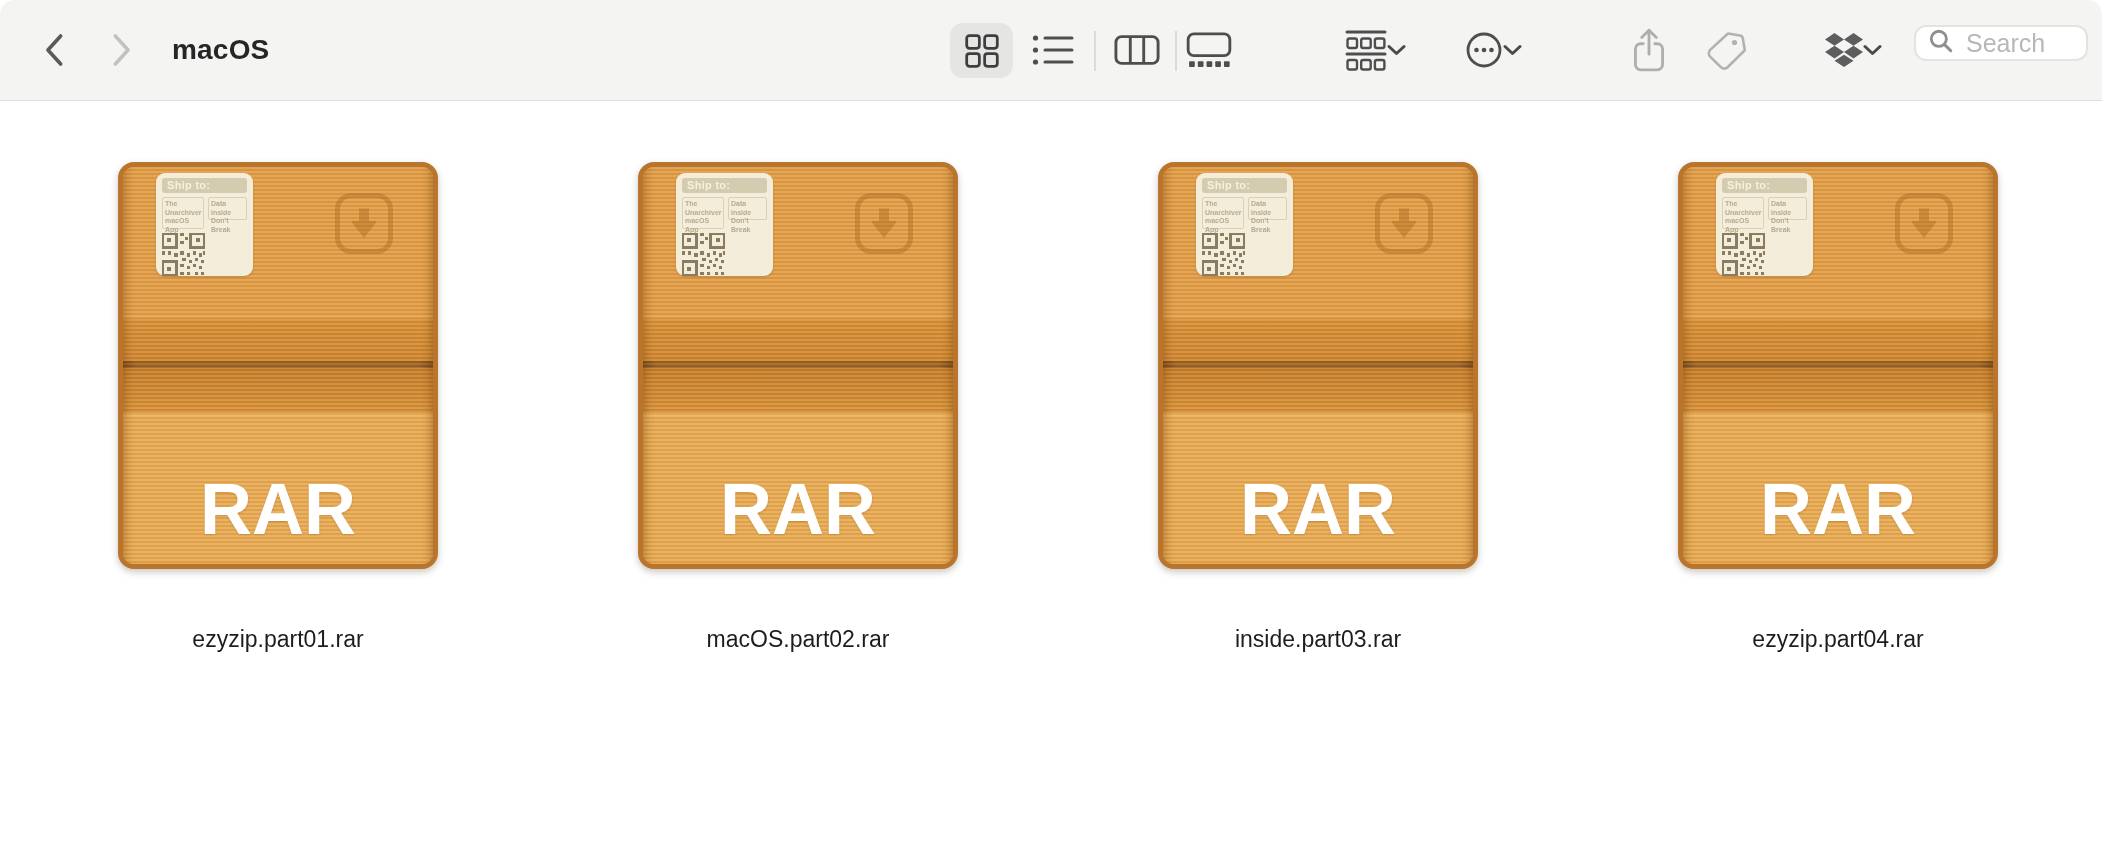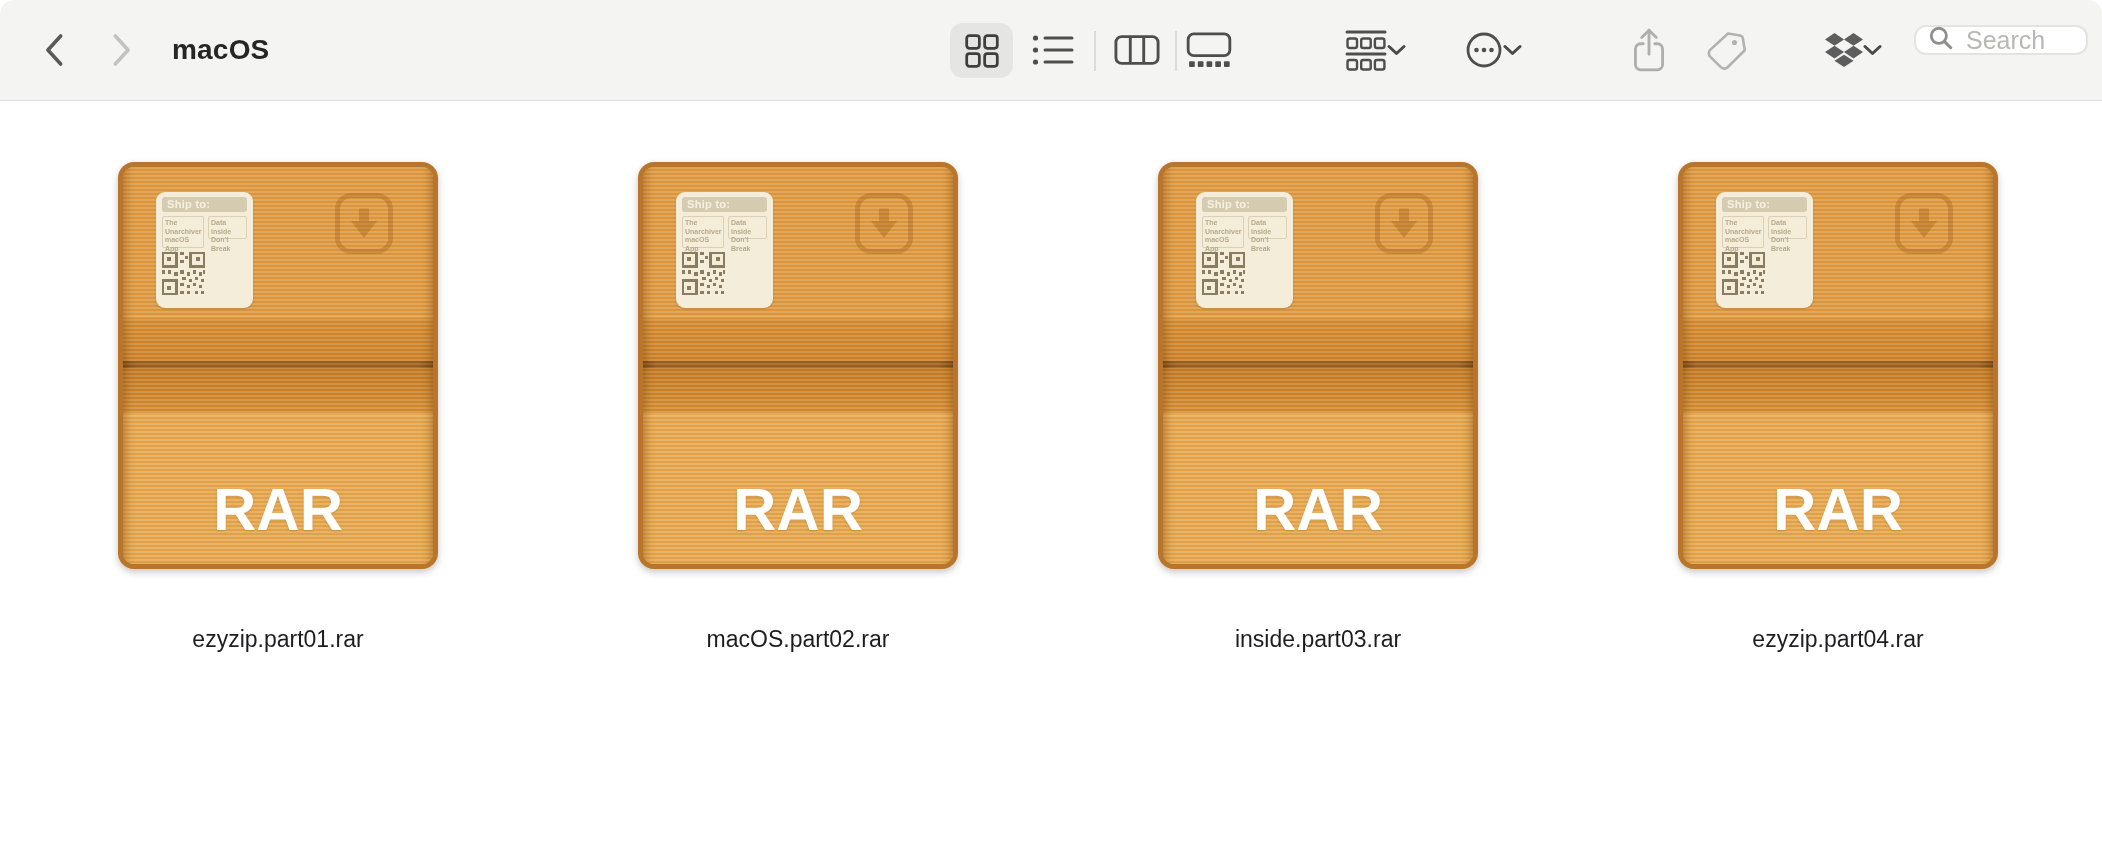--- a/index.html
+++ b/index.html
@@ -32,21 +32,21 @@
   .sep2{left:1175px;}
   .btn-col{left:1112px;width:50px;}
   .btn-gal{left:1184px;width:50px;}
   .btn-group{left:1336px;width:78px;}
   .btn-more{left:1454px;width:78px;}
   .btn-share{left:1630px;width:38px;}
   .btn-tag{left:1704px;width:44px;}
   .btn-dbx{left:1818px;width:70px;}
 
   .search{
-    position:absolute;right:14px;top:25px;width:174px;height:30px;
+    position:absolute;right:14px;top:25px;width:174px;height:36px;
     background:#ffffff;border:2px solid #e3e3e2;border-radius:12px;
     display:flex;align-items:center;padding:0 0 0 12px;box-sizing:border-box;
   }
   .search input{
     border:none;outline:none;background:transparent;margin-left:10px;width:110px;
     font-size:25px;color:#3a3a3a;font-family:"Liberation Sans",sans-serif;
   }
   .search input::placeholder{color:#b7b7b5;}
 
   
@@ -78,27 +78,27 @@
     background:repeating-linear-gradient(180deg,
       rgba(255,255,255,.13) 0 2px, rgba(128,75,12,.07) 2px 4px);
   }
   .edge-shade{
     position:absolute;inset:0;z-index:1;pointer-events:none;
     box-shadow:inset 10px 0 10px -8px rgba(110,60,8,.45),
                inset -10px 0 10px -8px rgba(110,60,8,.45);
   }
   .rar-text{
     position:relative;z-index:2;margin-top:41px;
-    font-size:60px;font-weight:700;color:#ffffff;letter-spacing:0;
+    font-size:72px;font-weight:700;color:#ffffff;letter-spacing:0;
     text-shadow:0 1px 2px rgba(150,95,25,.35);
   }
 
   
   .ship-label{
-    position:absolute;z-index:2;left:33px;top:25px;width:97px;height:116px;
+    position:absolute;z-index:2;left:33px;top:6px;width:97px;height:103px;
     background:#f4edda;border-radius:9px;box-sizing:border-box;padding:5px 6px;
     box-shadow:0 1px 2px rgba(120,75,15,.35);
   }
   .ship-head{
     background:#d5cbb1;border-radius:3px;height:15px;line-height:15px;
     color:#f6f0df;font-weight:700;font-size:11px;padding-left:5px;letter-spacing:.3px;
   }
   .ship-row{display:flex;gap:4px;margin-top:4px;align-items:flex-start;}
   .mini-box{
     border:1px solid #dccfb4;border-radius:2px;color:#b7aa8d;font-weight:700;

